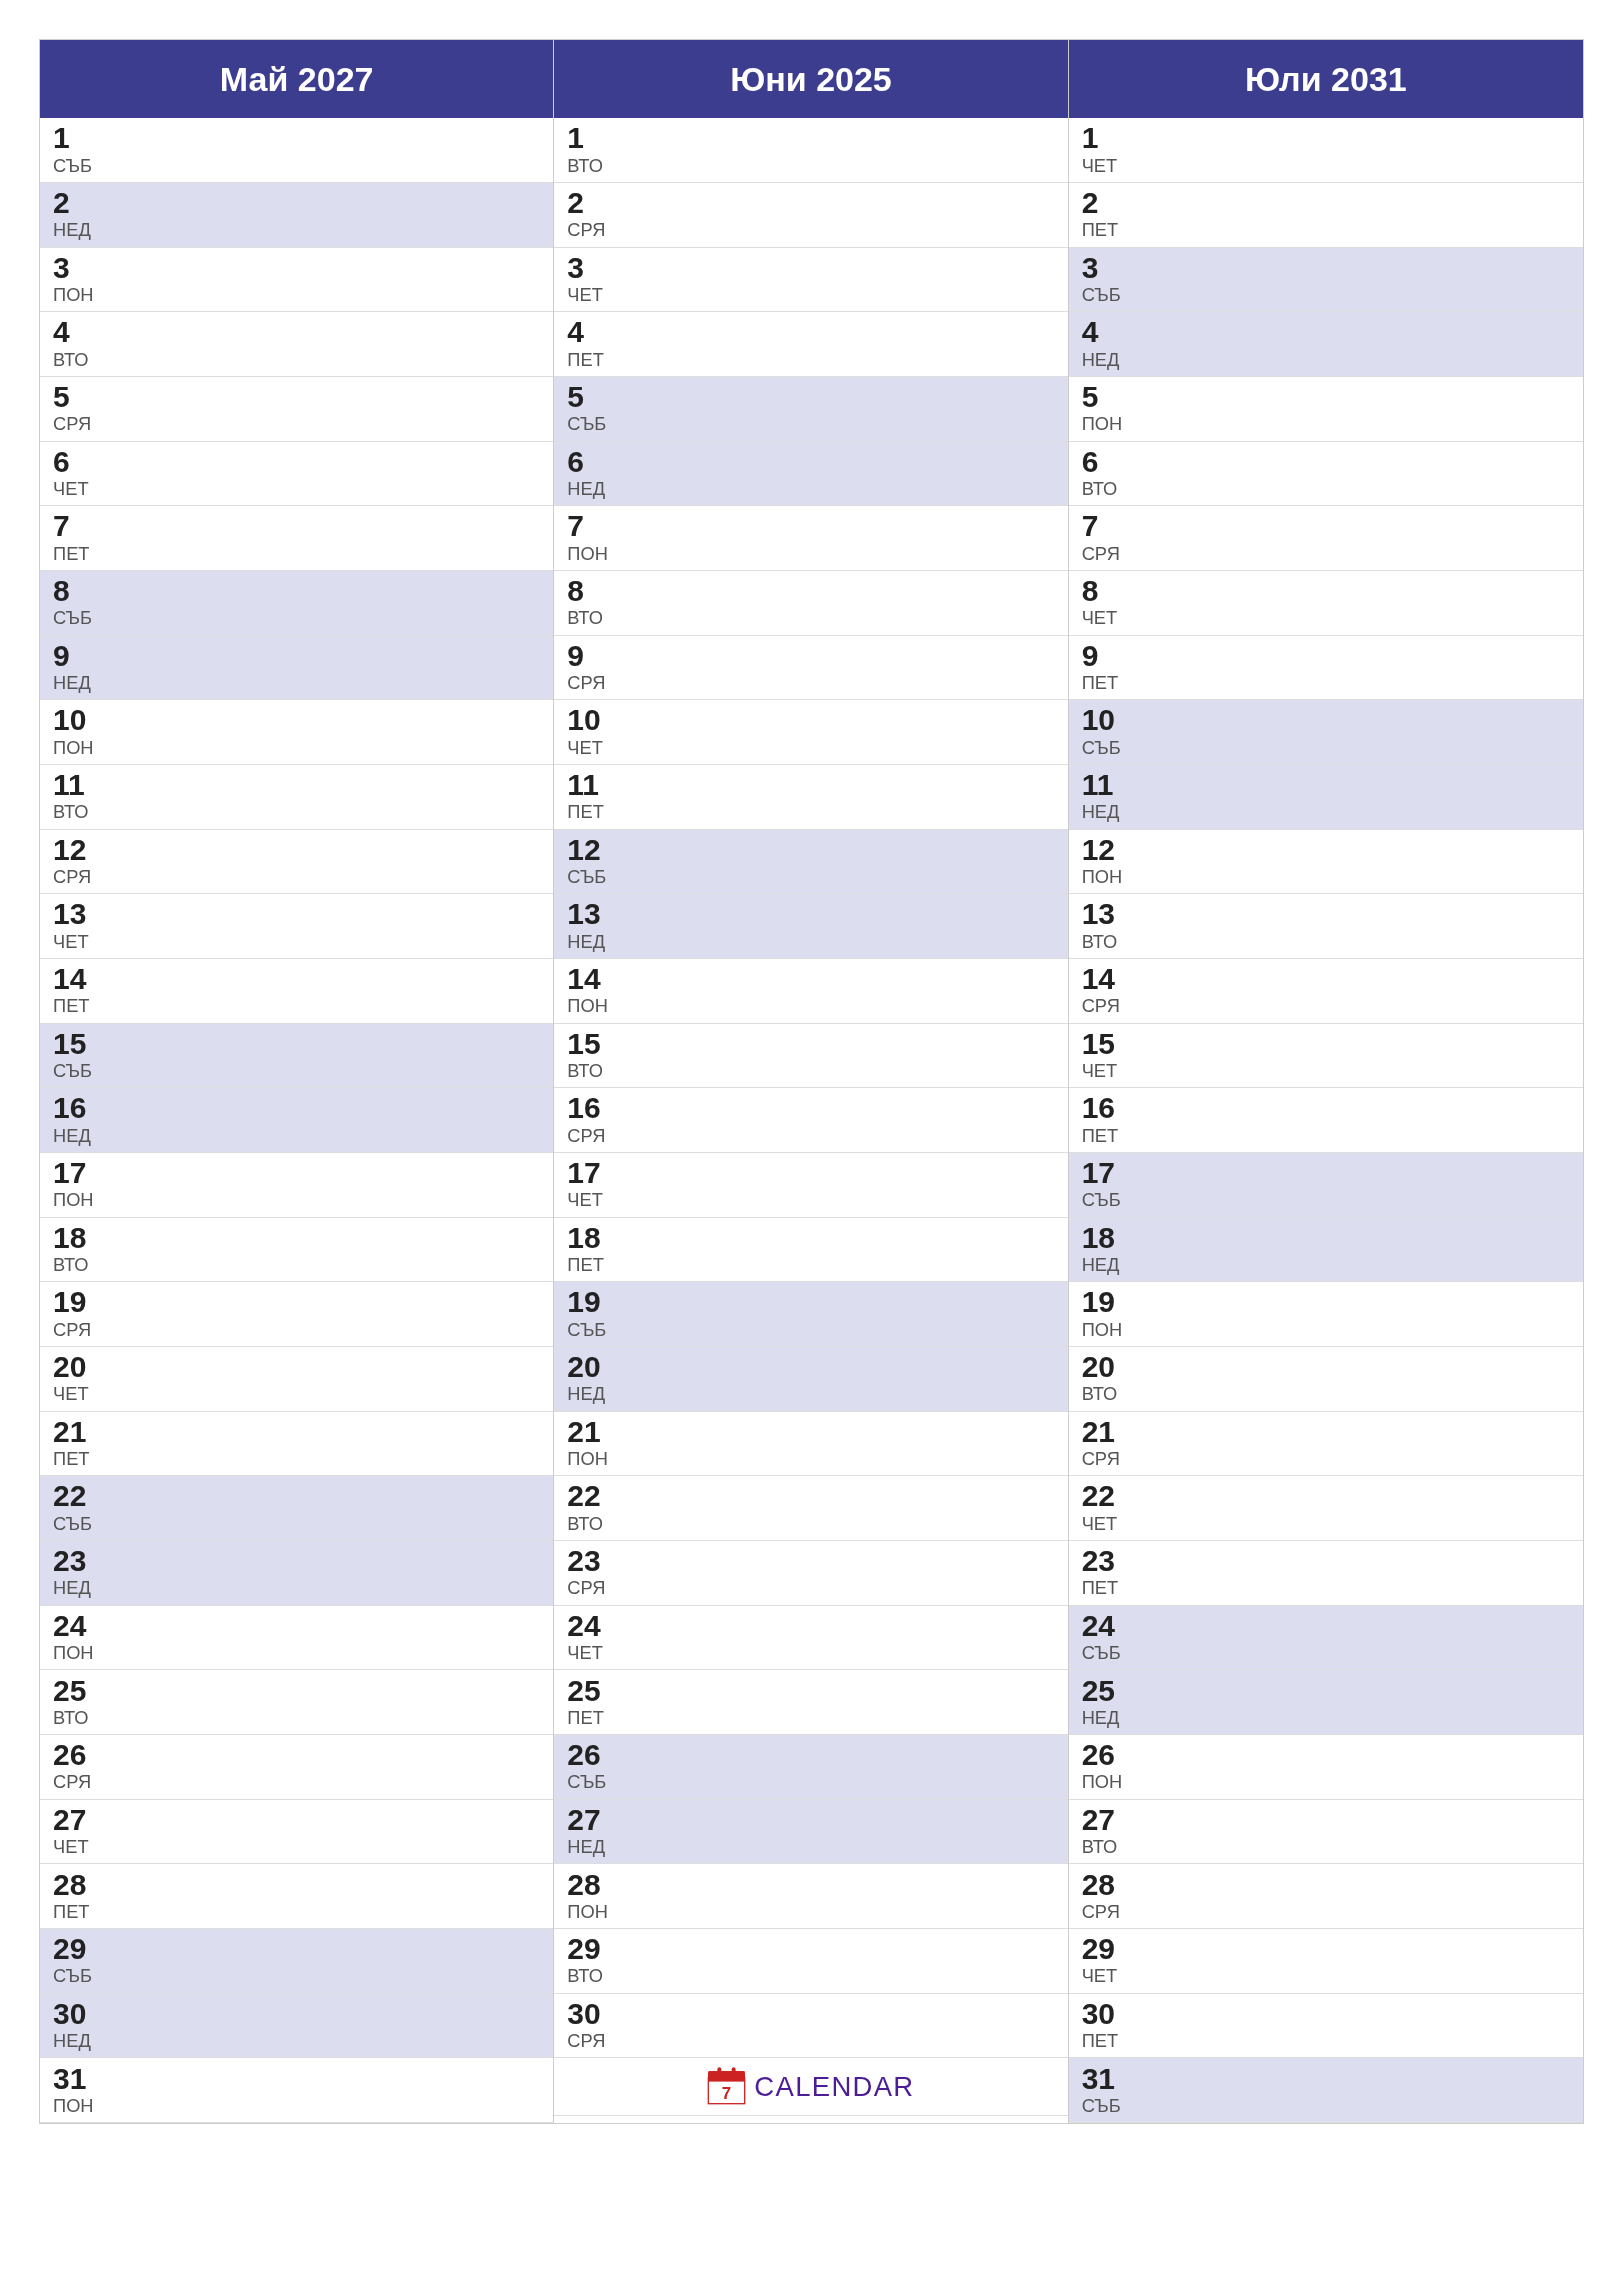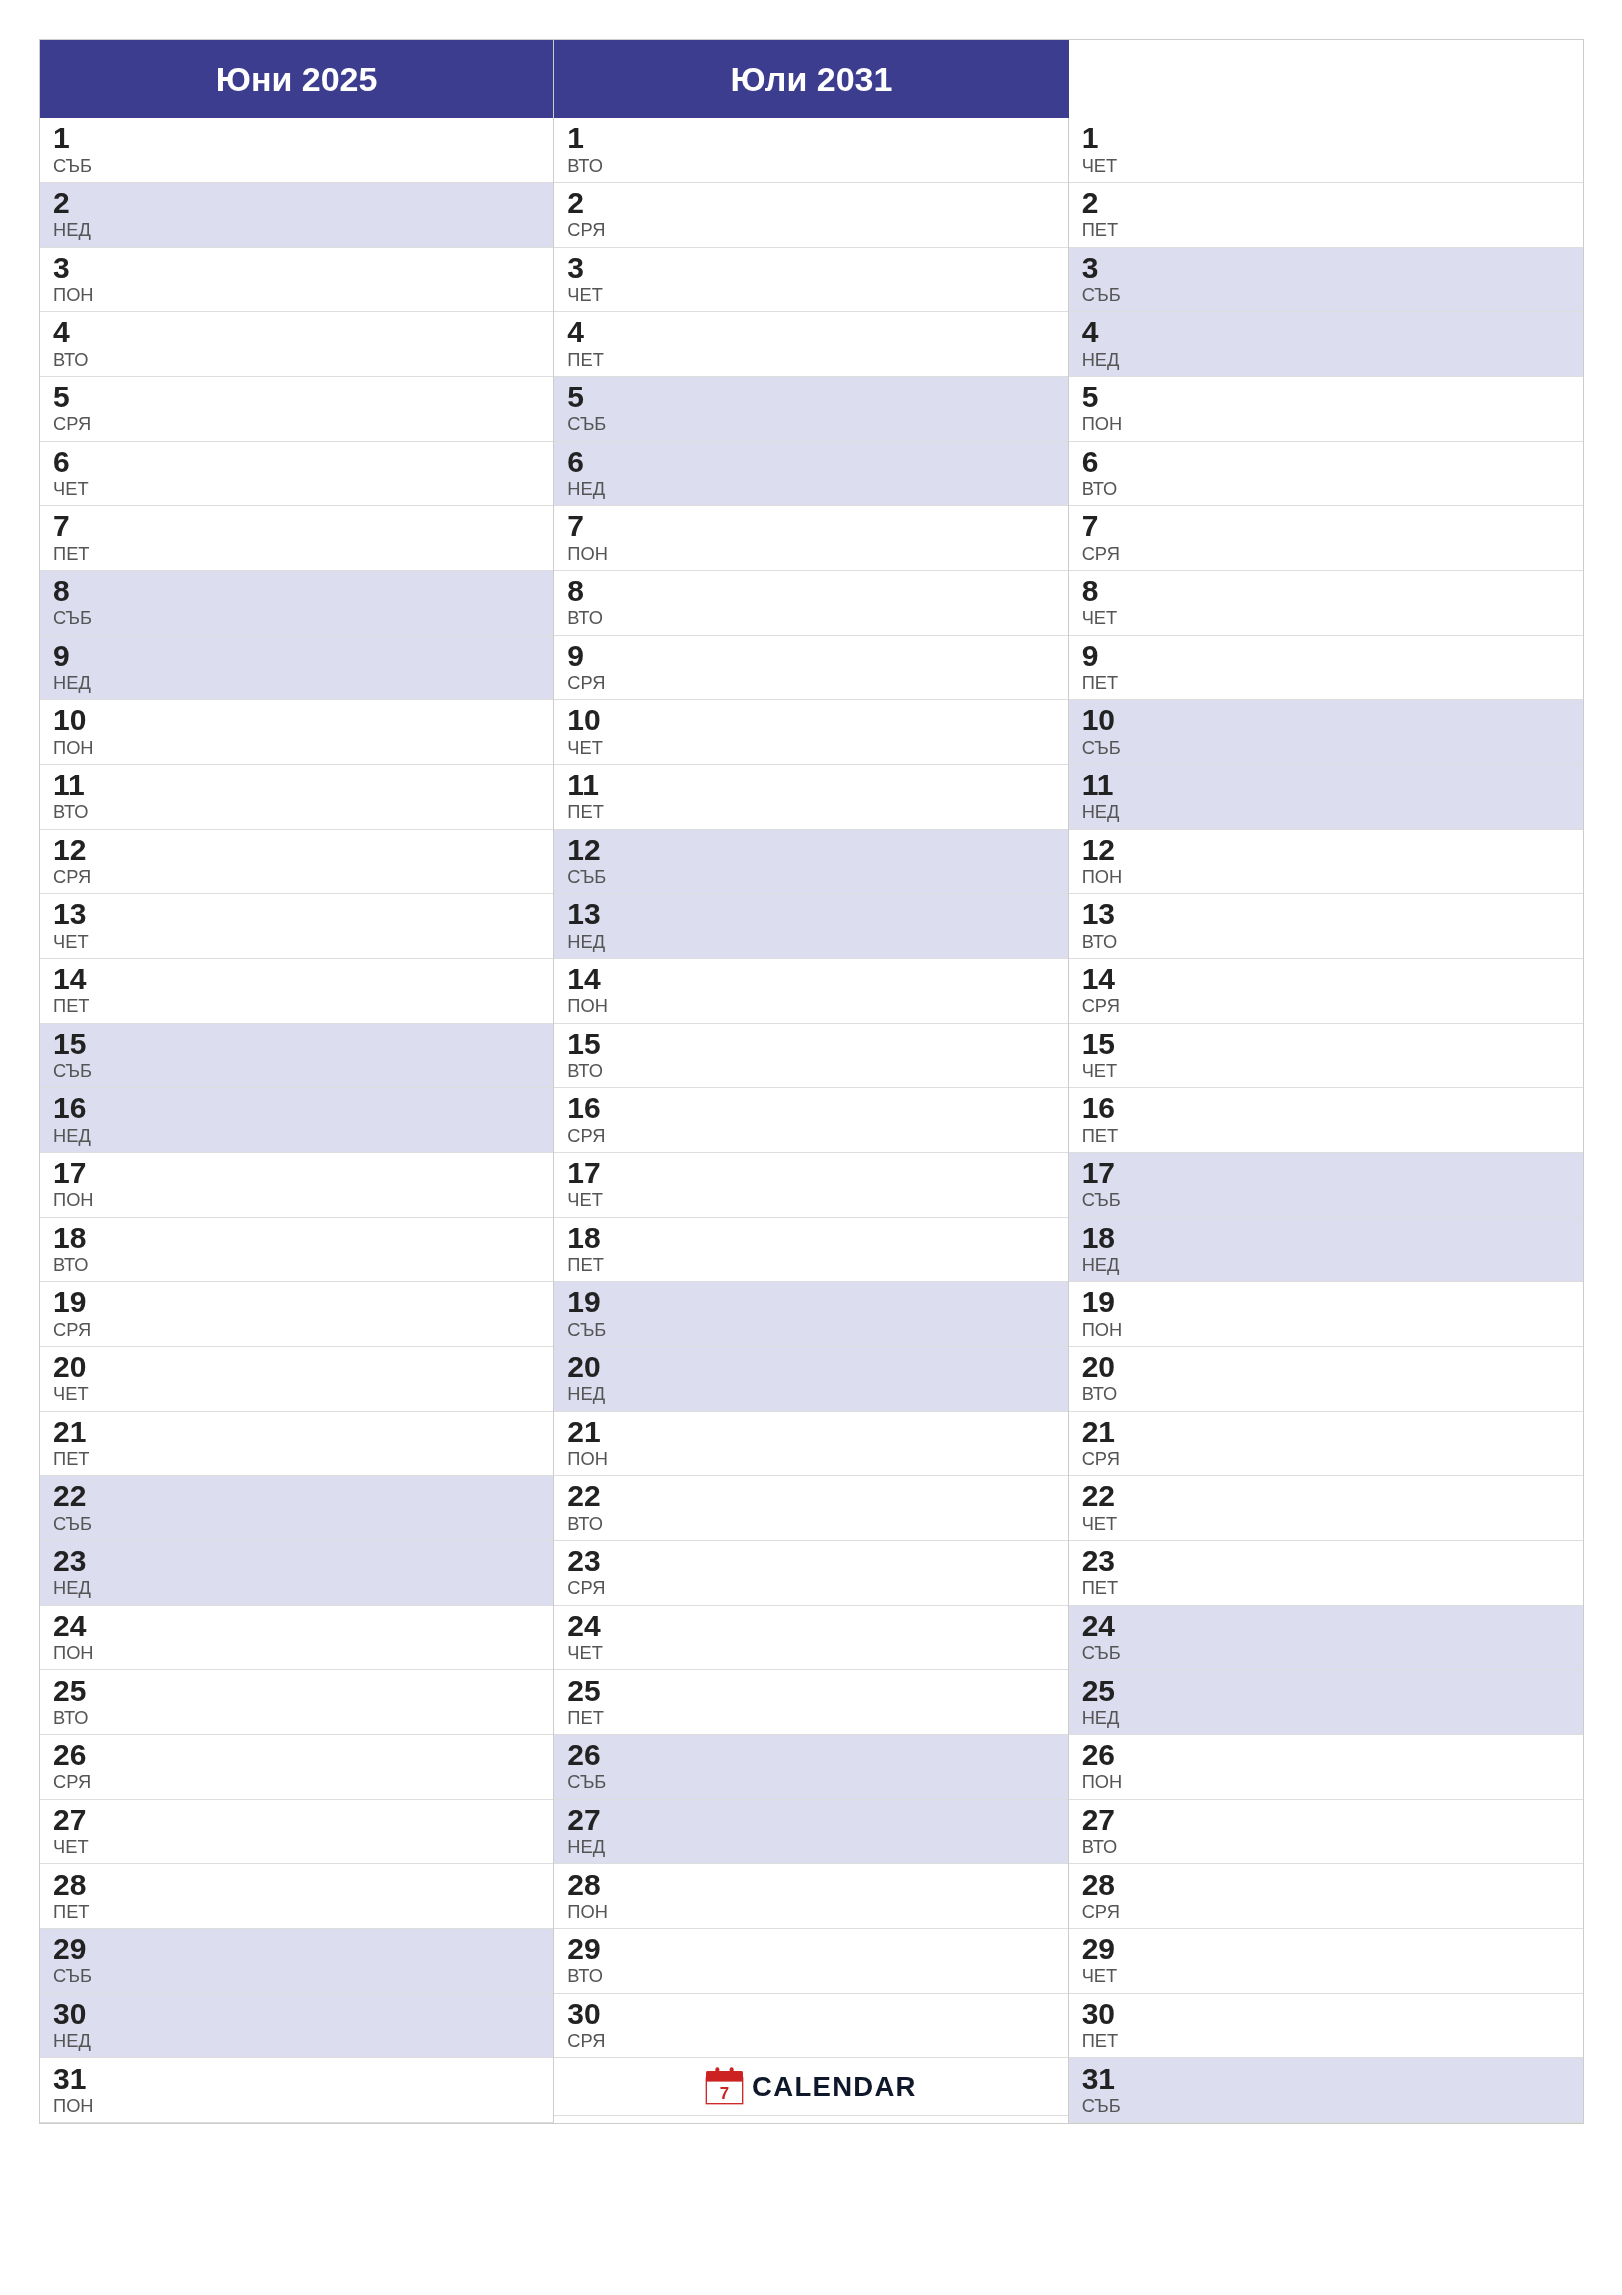--- a/index.html
+++ b/index.html
@@ -72,30 +72,31 @@
       justify-content: center;
       background: #ffffff;
     }
     .logo-area {
       display: flex;
       align-items: center;
       gap: 7.9px;
     }
     .logo-text {
       font-size: 27.5px;
-      font-weight: bold;
-      color: #0f172a;
+      font-weight: normal;
+      color: #4c1d95;
       letter-spacing: 1.3px;
     }
   </style>
 </head>
 <body>
 
 <div class="calendar-container">
   <div class="header-row">
+    <div class="month-header">Май 2027</div>
     <div class="month-header">Юни 2025</div>
     <div class="month-header">Юли 2031</div>
   </div>
   <div class="days-grid" id="days-grid">
   <div class="day-column">
         <div class="day-cell">
           <div class="day-number">1</div>
           <div class="day-name">СЪБ</div>
         </div>
         <div class="day-cell highlighted">

